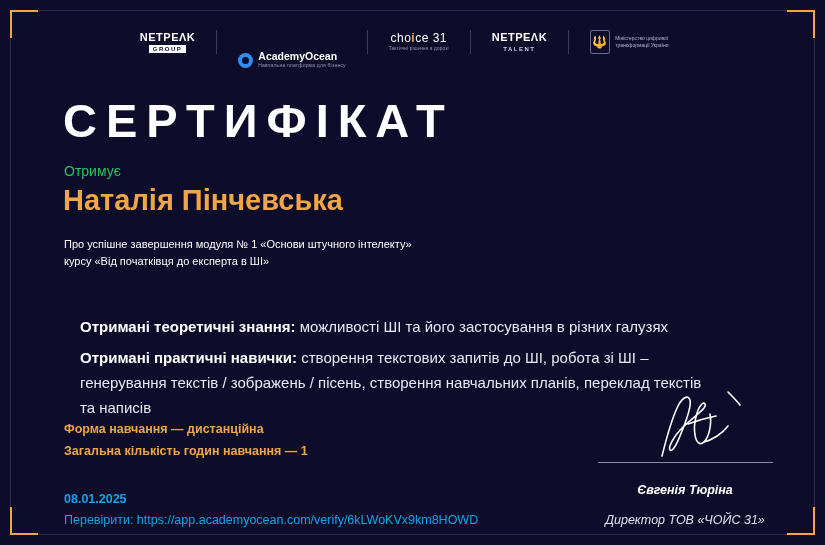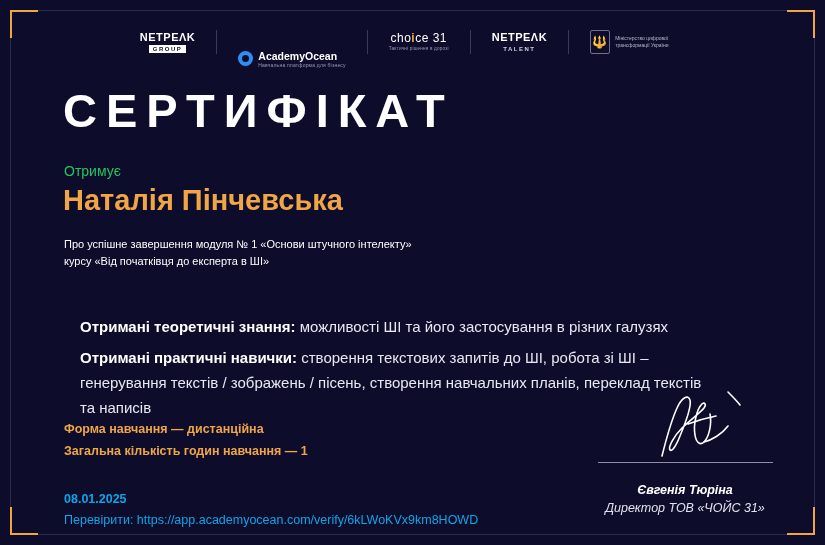--- a/index.html
+++ b/index.html
@@ -89,21 +89,21 @@
     padding: 1px 4px;
     font-weight: bold;
   }
   .np-bot.talent {
     background: none;
     color: #cfcfe0;
     padding: 1px 0;
   }
   .ao-logo {
     display: flex;
-    align-items: flex-start;
+    align-items: center;
     gap: 5px;
     margin-top: 36px;
   }
   .ao-mark {
     width: 15px;
     height: 15px;
     border-radius: 50%;
     background: #2f8ef4;
     position: relative;
     flex: none;
@@ -153,21 +153,21 @@
     font-size: 5px;
     color: #b5b5cc;
     line-height: 1.35;
     max-width: 70px;
   }
 
   
   .title {
     position: absolute;
     left: 63px;
-    top: 83px;
+    top: 93px;
     font-size: 47px;
     font-weight: bold;
     letter-spacing: 9px;
     color: #ffffff;
   }
   .label-receives {
     position: absolute;
     left: 64px;
     top: 163px;
     font-size: 14px;
@@ -244,21 +244,21 @@
     background: #8e8eab;
     margin: 2px auto 0 auto;
   }
   .sign-name {
     margin-top: 20px;
     font-size: 12.5px;
     font-weight: bold;
     color: #ffffff;
   }
   .sign-role {
-    margin-top: 4px;
+    margin-top: 16px;
     font-size: 12.5px;
     color: #e2e2ee;
   }
 </style>
 </head>
 <body>
 
 <div class="certificate">
 
   <div class="inner-border"></div>

